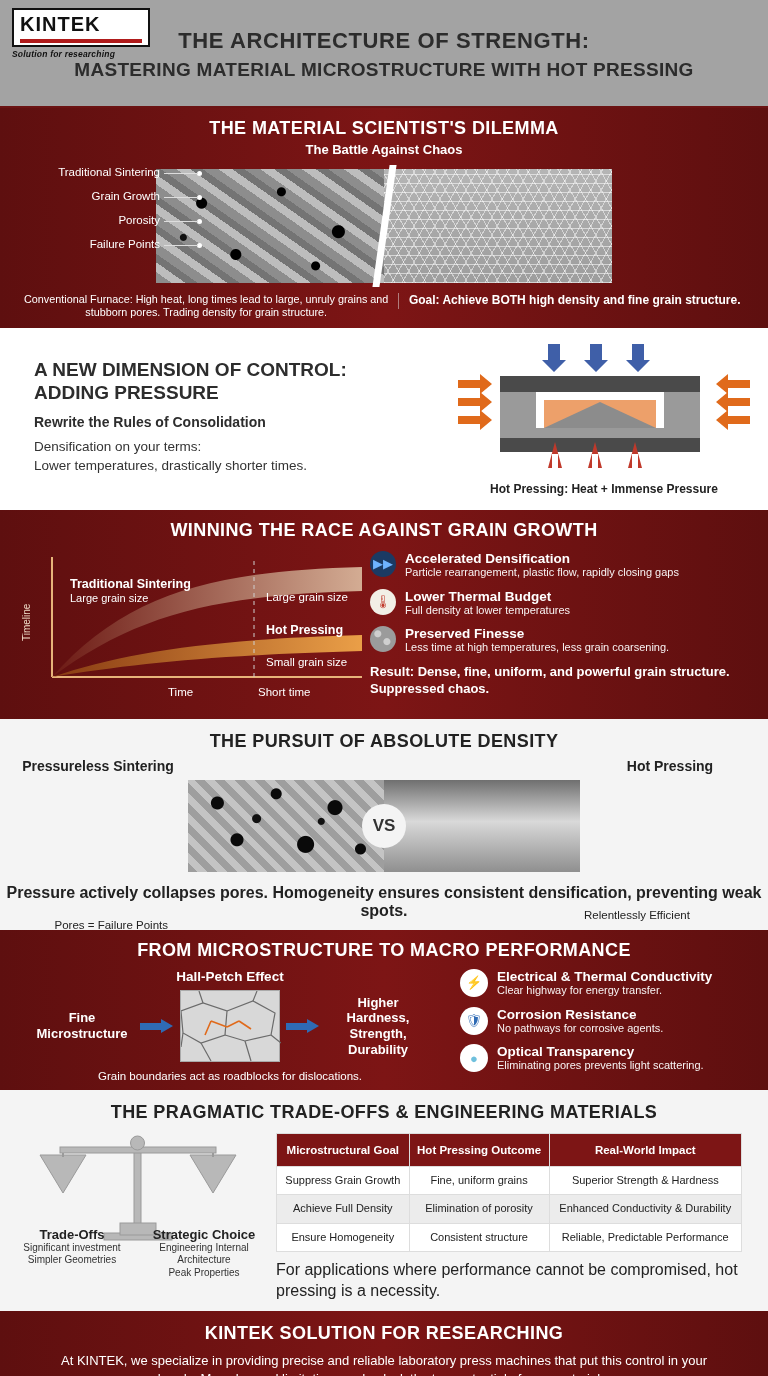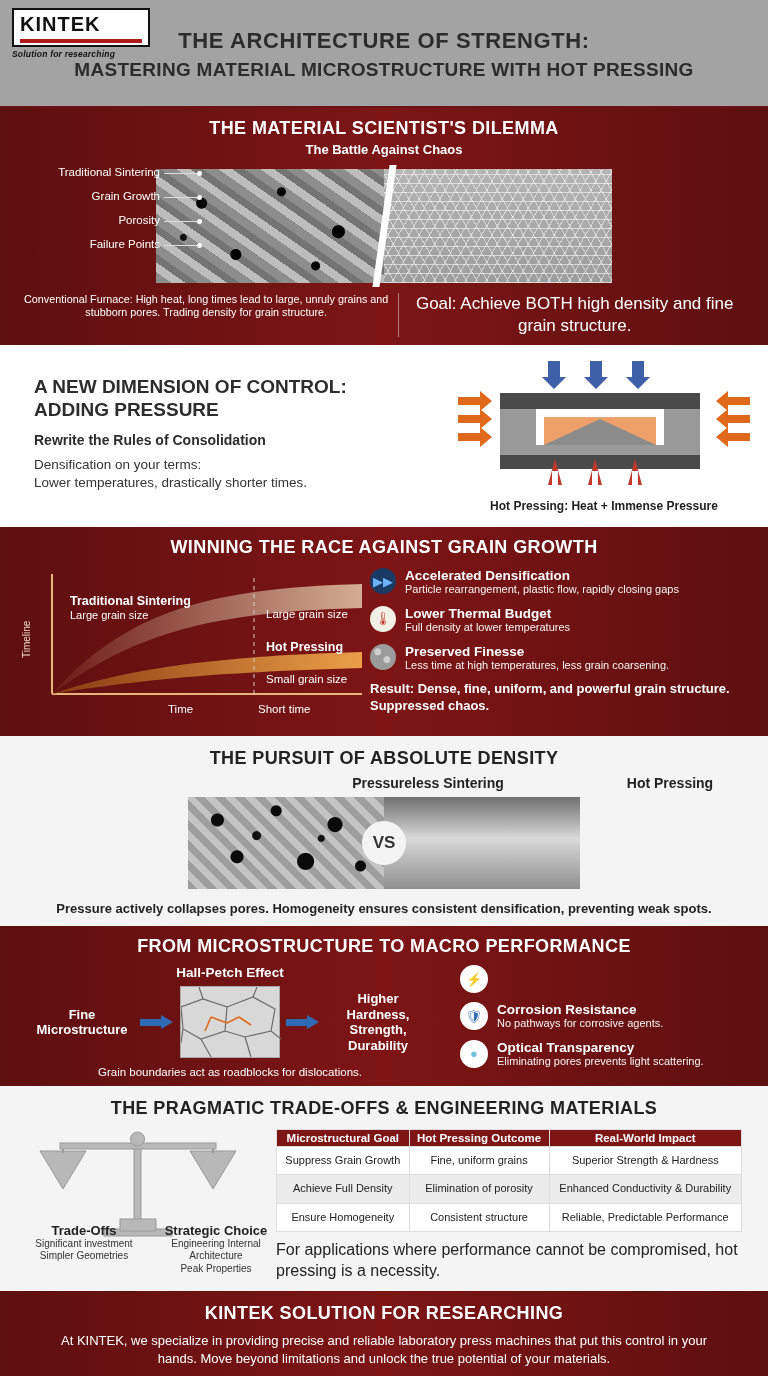--- a/index.html
+++ b/index.html
@@ -96,21 +96,21 @@
   }
   .labels-right .lab::after {
     content:""; position:absolute; left:-38px; top:7px; width:34px; height:1px; background:#ddd;
   }
   .labels-right .lab::before {
     content:""; position:absolute; left:-42px; top:4.5px; width:5px; height:5px; border-radius:50%;
     background:#fff;
   }
   .s1 .caps { display:flex; margin-top: 10px; padding: 0 24px; align-items: flex-start; }
   .cap-l { width: 52%; font-size: 10.8px; text-align:center; line-height: 1.25; padding-right: 10px;}
-  .cap-r { width: 48%; font-size: 17px; text-align:center; line-height: 1.3; border-left: 1px solid #b07d7d; padding-left: 6px;}
+  .cap-r { width: 48%; font-size: 12px; text-align:center; line-height: 1.3; border-left: 1px solid #b07d7d; padding-left: 6px; font-weight: bold;}
 
   
   .s2 { background:#ffffff; padding: 14px 0 14px 0; display:flex; }
   .s2-left { width: 440px; padding-left: 34px; padding-top: 16px;}
   .s2-h { font-size: 19px; font-weight: bold; color:#2d2d2d; line-height:1.22; }
   .s2-sub { font-size: 14px; font-weight: bold; margin-top: 10px; color:#2d2d2d;}
   .s2-p { font-size: 13.5px; margin-top: 8px; color:#333; line-height:1.35;}
   .s2-right { width: 328px; position: relative; }
   .press-cap { text-align:center; font-size: 12px; font-weight: bold; margin-top: 6px; color:#222;}
 
@@ -128,21 +128,21 @@
   .ico-therm { background:#f2efe6; color:#c0392b; }
   .ico-grain { background:#9b9b9b; color:#555;
      background-image: radial-gradient(circle at 30% 30%, #cfcfcf 0 3px, transparent 4px),
                        radial-gradient(circle at 65% 60%, #cfcfcf 0 3px, transparent 4px);}
   .blt-h { font-size: 13.5px; font-weight: bold; }
   .blt-p { font-size: 11px; opacity:.95; line-height:1.25; }
   .s3 .result { font-size: 13px; font-weight: bold; margin-top: 6px; line-height:1.3;}
 
   
   .s4 { padding: 12px 0 10px 0; }
-  .s4 .cols { display:flex; justify-content:flex-end; gap: 46px; margin-top: 6px; }
+  .s4 .cols { display:flex; justify-content:space-between; gap: 16px; margin-top: 6px; }
   .s4 .colh { font-size: 14px; font-weight: bold; text-align:center; }
   .s4 .imgs { position:relative; display:flex; justify-content:center; gap: 0; margin-top: 6px; }
   .porous { width: 196px; height: 92px;
      background:
        radial-gradient(circle at 15% 25%, #0a0a0a 0 6px, transparent 7px),
        radial-gradient(circle at 45% 15%, #0a0a0a 0 5px, transparent 6px),
        radial-gradient(circle at 75% 30%, #0a0a0a 0 7px, transparent 8px),
        radial-gradient(circle at 25% 65%, #0a0a0a 0 6px, transparent 7px),
        radial-gradient(circle at 60% 70%, #0a0a0a 0 8px, transparent 9px),
        radial-gradient(circle at 88% 75%, #0a0a0a 0 5px, transparent 6px),
@@ -156,21 +156,21 @@
     position:absolute; left: 50%; top: 50%; transform: translate(-50%,-50%);
     width: 44px; height: 44px; border-radius:50%; background:#f4f4f4;
     display:flex; align-items:center; justify-content:center;
     font-size: 17px; font-weight: bold; color:#333; z-index:3;
   }
   .s4 .ll { position:absolute; left: 18px; top: 24px; width: 150px; text-align:right; }
   .s4 .lr { position:absolute; right: 14px; top: 14px; width: 170px; text-align:left; }
   .s4 .ll .lab, .s4 .lr .lab { color:#222; font-size: 11.5px; }
   .s4 .ll .lab::after, .s4 .lr .lab::after { background:#999; }
   .s4 .ll .lab::before, .s4 .lr .lab::before { background:#fff; border:1px solid #777; }
-  .s4 .foot { text-align:center; font-size: 13px; font-weight:bold; margin-top: 12px; }
+  .s4 .foot { text-align:center; font-size: 16px; font-weight:bold; margin-top: 12px; }
 
   
   .s5 { padding: 10px 0 8px 0; }
   .s5 .body { display:flex; margin-top: 8px; }
   .s5 .left { width: 460px; text-align:center; }
   .s5 .hp { font-size: 13.5px; font-weight:bold; }
   .s5 .flow { display:flex; align-items:center; justify-content:center; gap:6px; margin-top:6px;}
   .s5 .fterm { font-size: 13px; font-weight:bold; width: 104px; line-height:1.2;}
   .arrow-b { width: 34px; height: 14px; position:relative; }
   .arrow-b::before{content:"";position:absolute;left:0;top:4px;width:22px;height:7px;background:#2f6bb5;}
@@ -180,28 +180,28 @@
   .s5 .right { width: 308px; padding-right: 10px; }
   .s5 .blt .ico { width:28px;height:28px;flex:0 0 28px; }
   .ico-bolt { background:#fff; color:#e8a33d; border:2px solid #fff; }
   .ico-shield { background:#fff; color:#2f6bb5; }
   .ico-optic { background:#fff; color:#6fc0dd; }
 
   
   .s6 { background:#f4f4f4; padding: 12px 0 10px 0; }
   .s6 .body { display:flex; margin-top: 10px; }
   .s6 .scale { width: 276px; position:relative; height: 150px; }
-  .s6 .scale-labels { display:flex; justify-content:center; gap: 8px; position:absolute; bottom: 4px; width: 100%; margin-left: 12px;}
+  .s6 .scale-labels { display:flex; justify-content:center; gap: 8px; position:absolute; bottom: 4px; width: 100%;}
   .sl { width: 124px; text-align:center; }
   .sl h4 { font-size: 13px; }
   .sl p { font-size: 10px; line-height:1.25; color:#333; }
   table.tbl { border-collapse: collapse; width: 466px; font-size: 11px; }
   table.tbl th {
     background:#7d1515; color:#fff; font-weight:bold; font-size: 11.5px;
-    padding: 2px 4px; border:1px solid #ddd; text-align:center;margin-top:12px;
+    padding: 10px 4px; border:1px solid #ddd; text-align:center;margin-top:12px;
   }
   table.tbl td {
     padding: 7px 5px; border:1px solid #ddd; text-align:center; background:#fff; line-height:1.2;
   }
   table.tbl tr.alt td { background:#ececec; }
   .s6 .tblwrap { width: 492px; }
   .s6 .tfoot { font-size: 16px; margin-top: 8px; line-height:1.3; }
 
   
   .footer { background: linear-gradient(90deg,#5e0f0f,#7d1515 50%,#5e0f0f); color:#fff; padding: 12px 0 16px 0; text-align:center; }
@@ -396,20 +396,24 @@
             </svg>
           </div>
           <div class="arrow-b"></div>
           <div class="fterm">Higher Hardness, Strength, Durability</div>
         </div>
         <div class="lfoot">Grain boundaries act as roadblocks for dislocations.</div>
       </div>
       <div class="right">
         <div class="blt">
           <div class="ico ico-bolt">⚡</div>
+          <div>
+            <div class="blt-h">Electrical &amp; Thermal Conductivity</div>
+            <div class="blt-p">Clear highway for energy transfer.</div>
+          </div>
         </div>
         <div class="blt">
           <div class="ico ico-shield">🛡</div>
           <div>
             <div class="blt-h">Corrosion Resistance</div>
             <div class="blt-p">No pathways for corrosive agents.</div>
           </div>
         </div>
         <div class="blt">
           <div class="ico ico-optic">●</div>

